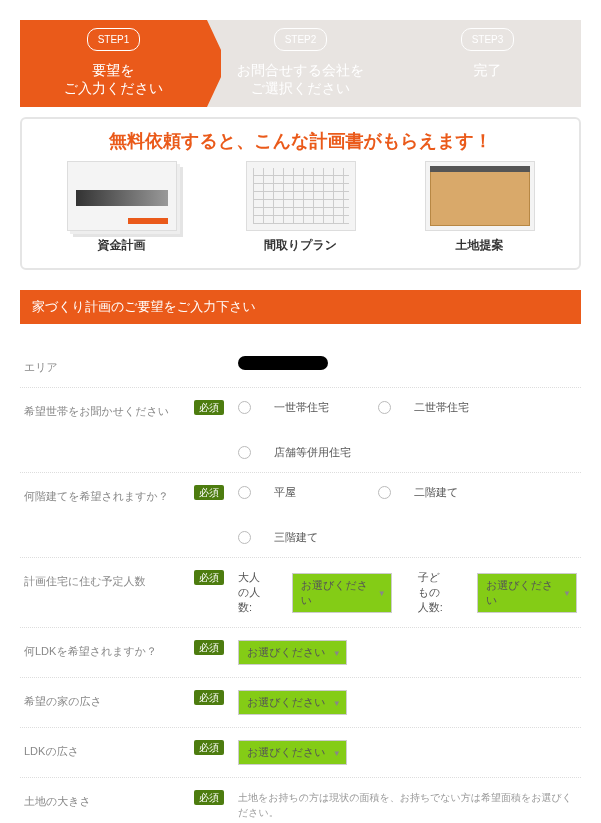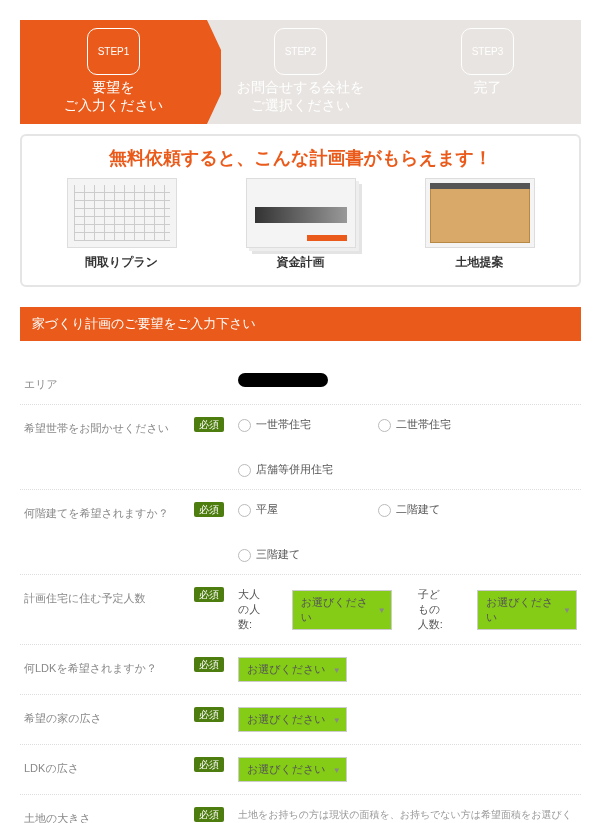--- a/index.html
+++ b/index.html
@@ -2,21 +2,21 @@
 <html><head>
 <meta charset="utf-8">
 <style>
 * { box-sizing: border-box; margin: 0; padding: 0; }
 body { font-family: "Hiragino Kaku Gothic Pro", Meiryo, sans-serif; font-size: 12px; color: #333; width: 601px; background: #fff; }
 .container { padding: 20px; }
 
 
 .steps { display: flex; gap: 0; margin-bottom: 10px; }
 .step { flex: 1; position: relative; text-align: center; padding: 8px 4px 10px; color: #fff; }
-.step-label { font-size: 10px; border: 1px solid currentColor; border-radius: 10px; padding: 17px 10px; display: inline-block; margin-bottom: 3px; text-align: right; }
+.step-label { font-size: 10px; border: 1px solid currentColor; border-radius: 10px; padding: 5px 10px; display: inline-block; margin-bottom: 10px; text-align: right; }
 .step-title { font-size: 14px; line-height: 1.3; }
 .step.active { background: #ea5a1a; }
 .step.inactive { background: #e8e4e1; color: #fff; }
 .step::after { content: ""; position: absolute; right: -14px; top: 0; bottom: 0; width: 0; border-left: 14px solid; border-top: 30px solid transparent; border-bottom: 30px solid transparent; z-index: 2; }
 .step.active::after { border-left-color: #ea5a1a; }
 .step.inactive::after { border-left-color: #e8e4e1; }
 .step:last-child::after { display: none; }
 
 
 .promo { border: 2px solid #e5e5e5; border-radius: 6px; padding: 10px 10px 14px; margin-bottom: 20px; }
@@ -37,21 +37,21 @@
 
 
 .row { display: flex; align-items: flex-start; border-bottom: 1px dotted #ddd; padding: 12px 4px; min-height: 36px; }
 .row-label { width: 170px; flex-shrink: 0; color: #888; font-size: 11px; padding-top: 4px; }
 .row-badge { flex-shrink: 0; width: 36px; }
 .badge { background: #4d7c0f; color: #fff; font-size: 10px; padding: 2px 5px; border-radius: 2px; }
 .row-content { flex: 1; padding-left: 8px; }
 
 
 .radio-group, .check-group { display: flex; gap: 30px; flex-wrap: wrap; }
-.radio-item, .check-item { display: flex; align-items: flex-end; gap: 5px; font-size: 11px; color: #555; min-width:110px; }
+.radio-item, .check-item { display: flex; align-items: center; gap: 23px; font-size: 11px; color: #555; min-width:110px; }
 .radio { width: 13px; height: 13px; border: 1px solid #bbb; border-radius: 50%; display: inline-block; }
 .select-box { border: 1px solid #ccc; padding: 4px 20px 4px 8px; font-size: 11px; color: #555; background: #84cc16; position: relative; display: inline-block; min-width: 100px; }
 .select-box::after { content: "▼"; position: absolute; right: 5px; top: 50%; transform: translateY(-50%); font-size: 8px; color: #888; }
 
 .helper { font-size: 10px; color: #999; line-height: 1.5; }
 .helper-top { margin-bottom: 6px; }
 
 .people-row { display:flex; gap:26px; align-items:center; font-size:11px; color:#555;}
 
 .masked { width: 90px; height: 14px; background: #000; border-radius: 7px; display: inline-block; }
@@ -73,26 +73,26 @@
     <div class="step inactive">
       <span class="step-label">STEP3</span>
       <div class="step-title">完了</div>
     </div>
   </div>
 
   <div class="promo">
     <div class="promo-title">無料依頼すると、こんな計画書がもらえます！</div>
     <div class="promo-items">
       <div class="promo-item">
+        <div class="thumb thumb-fund"></div>
+        <div class="promo-item-label">資金計画</div>
+      </div>
+      <div class="promo-item">
         <div class="thumb thumb-plan"></div>
         <div class="promo-item-label">間取りプラン</div>
-      </div>
-      <div class="promo-item">
-        <div class="thumb thumb-fund"></div>
-        <div class="promo-item-label">資金計画</div>
       </div>
       <div class="promo-item">
         <div class="thumb thumb-land"></div>
         <div class="promo-item-label">土地提案</div>
       </div>
     </div>
   </div>
 
   <div class="form-header">家づくり計画のご要望をご入力下さい</div>
 

